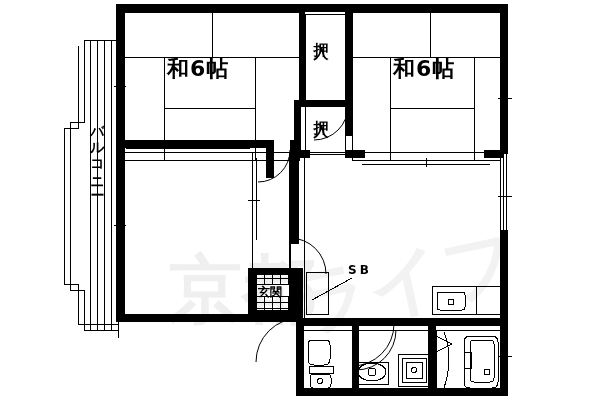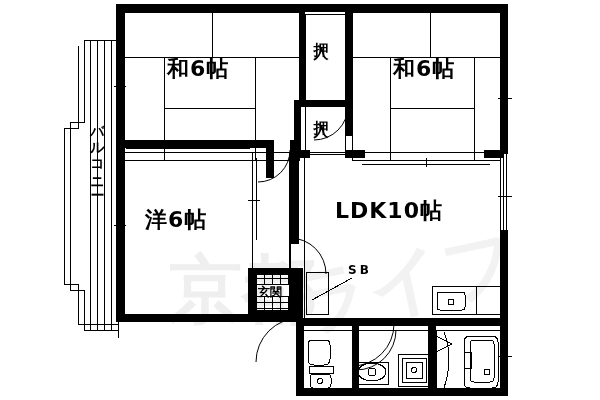--- a/index.html
+++ b/index.html
@@ -222,23 +222,21 @@
 
       <rect x="248" y="268" width="8" height="46"></rect>
     </g>
 
   </svg>
 
   <div class="lbl" style="left:167px;top:54px;font-size:22px;letter-spacing:1px;">和6帖</div>
 
   <div class="lbl" style="left:393px;top:54px;font-size:22px;letter-spacing:1px;">和6帖</div>
 
-  <div class="lbl" style="left:145px;top:205px;font-size:22px;letter-spacing:1px;">洋6帖</div>
-
-  <div class="lbl" style="left:335px;top:196px;font-size:22px;letter-spacing:1px;">LDK10帖</div>
+
 
   <div class="lbl vlbl" style="left:311px;top:30px;font-size:15px;">押入</div>
 
   <div class="lbl vlbl" style="left:311px;top:108px;font-size:15px;">押入</div>
 
   <div class="lbl vlbl" style="left:89px;top:115px;font-size:14px;">バルコニー</div>
 
   <div class="lbl" style="left:258px;top:284px;font-size:12px;">玄関</div>
 
   <div class="lbl" style="left:348px;top:263px;font-size:12px;letter-spacing:3px;">SB</div>

